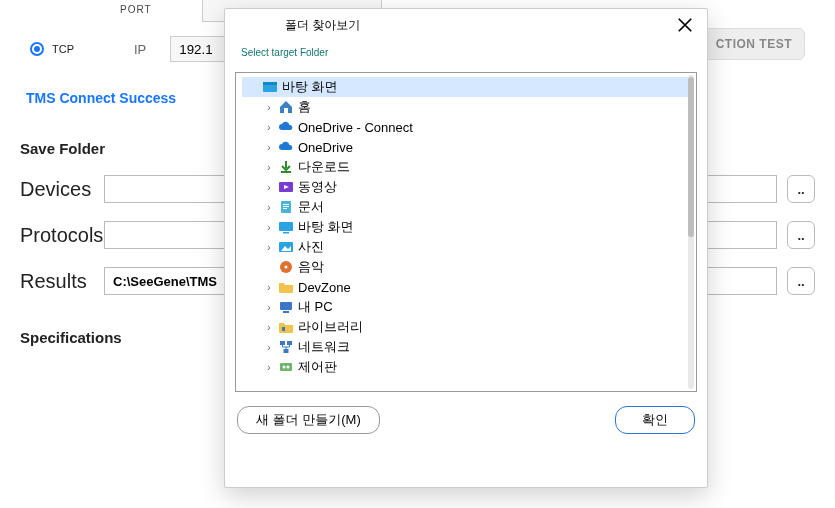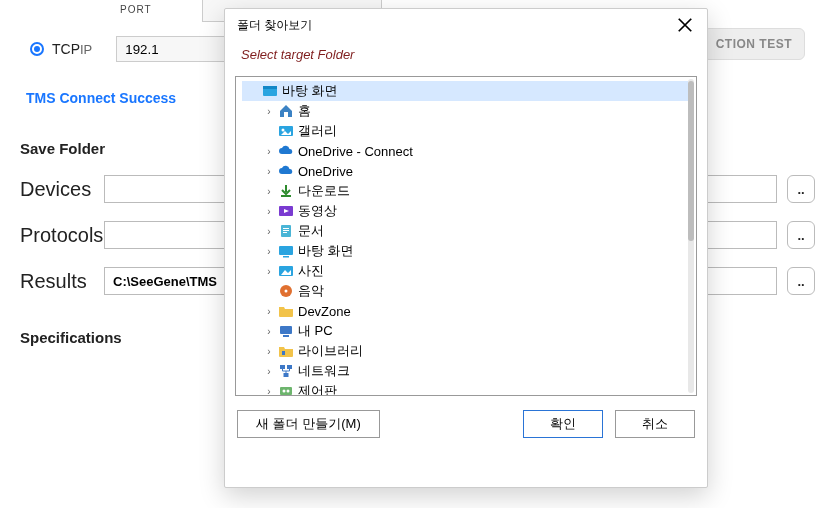--- a/index.html
+++ b/index.html
@@ -25,22 +25,22 @@
       height: 26px; border: 1px solid #ccc; background: #f7f7f7;
       padding: 0 8px; width: 180px;
     }
     .radio-row { display: flex; align-items: center; margin-top: 14px; }
     .radio-dot {
       width: 14px; height: 14px; border-radius: 50%;
       border: 2px solid #1976ff; display: inline-flex; align-items: center; justify-content: center;
       margin-right: 8px; margin-left: 10px;
     }
     .radio-dot::after { content:''; width:6px; height:6px; border-radius:50%; background:#1976ff; }
-    .tcp-label { color: #222; font-weight: 400; font-size: 14px; }
-    .ip-label { color: #666; margin-right: 24px; font-size: 13px; }
+    .tcp-label { color: #222; font-weight: 400; font-size: 11px; }
+    .ip-label { color: #666; margin-left: 60px; margin-right: 24px; font-size: 13px; }
     .action-test {
       position: absolute; right: 30px; top: 28px;
       background: #eee; border: 1px solid #ddd; border-radius: 6px;
       padding: 8px 12px; color: #888; font-weight: 700; font-size: 12px;
       letter-spacing: 0.5px;
     }
     .success { color: #1976ff; font-weight: 700; font-size: 14px; margin-top: 28px; margin-left: 6px; }
     .section-title { font-weight: 600; font-size: 15px; margin-top: 34px; color: #222; }
     .field-row { display: flex; align-items: center; margin-top: 18px; }
     .field-label { width: 84px; font-size: 20px; color: #222; }
@@ -64,27 +64,27 @@
       width: 484px; height: 480px;
       background: #fff;
       border: 1px solid #ccc;
       border-radius: 2px;
       box-shadow: 0 8px 26px rgba(0,0,0,0.18);
       display: flex; flex-direction: column;
     }
     .dlg-titlebar {
       display: flex; align-items: center; justify-content: space-between;
       padding: 6px 12px 4px 12px;
-      font-size: 12px; color: #000;
+      font-size: 12px; color: #000; margin-left: 48px;
     }
     .dlg-close {
       width: 20px; height: 20px; display: flex; align-items: center; justify-content: center;
       cursor: pointer; font-size: 14px;
     }
-    .dlg-subtitle { padding: 8px 16px 14px 16px; font-size: 13px; color: #7f1d1d; font-style: italic; }
+    .dlg-subtitle { padding: 8px 16px 14px 16px; font-size: 10px; color: #0f766e; }
     .tree-wrap {
       margin: 0 10px;
       border: 1px solid #999;
       height: 320px;
       position: relative;
       background: #fff;
       padding: 2px 0;
       overflow: hidden;
     }
     .tree-scrollbar {
@@ -116,21 +116,21 @@
       display: inline-flex; align-items: center; justify-content: center;
       font-size: 12px;
     }
     .ticon svg { width:16px; height:16px; }
     .tree-child { padding-left: 16px; }
     .dlg-buttons {
       display: flex; align-items: center; padding: 14px 12px;
       gap: 12px;
     }
     .dlg-btn {
-      border: 1px solid #999; background: #fff; border-radius: 0;
+      border: 1px solid #999; background: #fff; border-radius: 12px;
       height: 28px; padding: 0 18px; font-size: 13px; cursor: pointer;
       display: flex; align-items: center; justify-content: center;
       min-width: 80px;
     }
     .dlg-btn.primary { border: 1px solid #2a74d6; }
     .spacer { flex: 1; }
   </style>
 </head>
 <body>
 
@@ -202,31 +202,20 @@
             <span class="expander">›</span>
             <span class="ticon">
               <svg viewBox="0 0 16 16">
                 <path d="M2 8 L8 2 L14 8 L14 14 L2 14 Z" fill="#3b82c4"></path>
                 <rect x="6" y="9" width="4" height="5" fill="#fff"></rect>
               </svg>
             </span>
             <span>홈</span>
           </div>
           <div class="tree-item">
-            <span class="expander empty">›</span>
-            <span class="ticon">
-              <svg viewBox="0 0 16 16">
-                <rect x="1" y="3" width="14" height="10" rx="1" fill="#2aa4e0"></rect>
-                <circle cx="5" cy="7" r="1.5" fill="#fff"></circle>
-                <path d="M3 12 L7 8 L10 11 L13 8 L13 12 Z" fill="#fff"></path>
-              </svg>
-            </span>
-            <span>갤러리</span>
-          </div>
-          <div class="tree-item">
             <span class="expander">›</span>
             <span class="ticon">
               <svg viewBox="0 0 16 16">
                 <path d="M4 11a3 3 0 0 1 0-6 4 4 0 0 1 7.5 1A2.5 2.5 0 1 1 12 11Z" fill="#1f78d1"></path>
               </svg>
             </span>
             <span>OneDrive - Connect</span>
           </div>
           <div class="tree-item">
             <span class="expander">›</span>
@@ -355,15 +344,14 @@
     </div>
     <div class="tree-scrollbar">
       <div class="tree-scrollbar-thumb"></div>
     </div>
   </div>
 
   <div class="dlg-buttons">
     <button class="dlg-btn">새 폴더 만들기(M)</button>
     <div class="spacer"></div>
     <button class="dlg-btn primary">확인</button>
-    <button class="dlg-btn">취소</button>
   </div>
 </div>
 
 </body></html>

